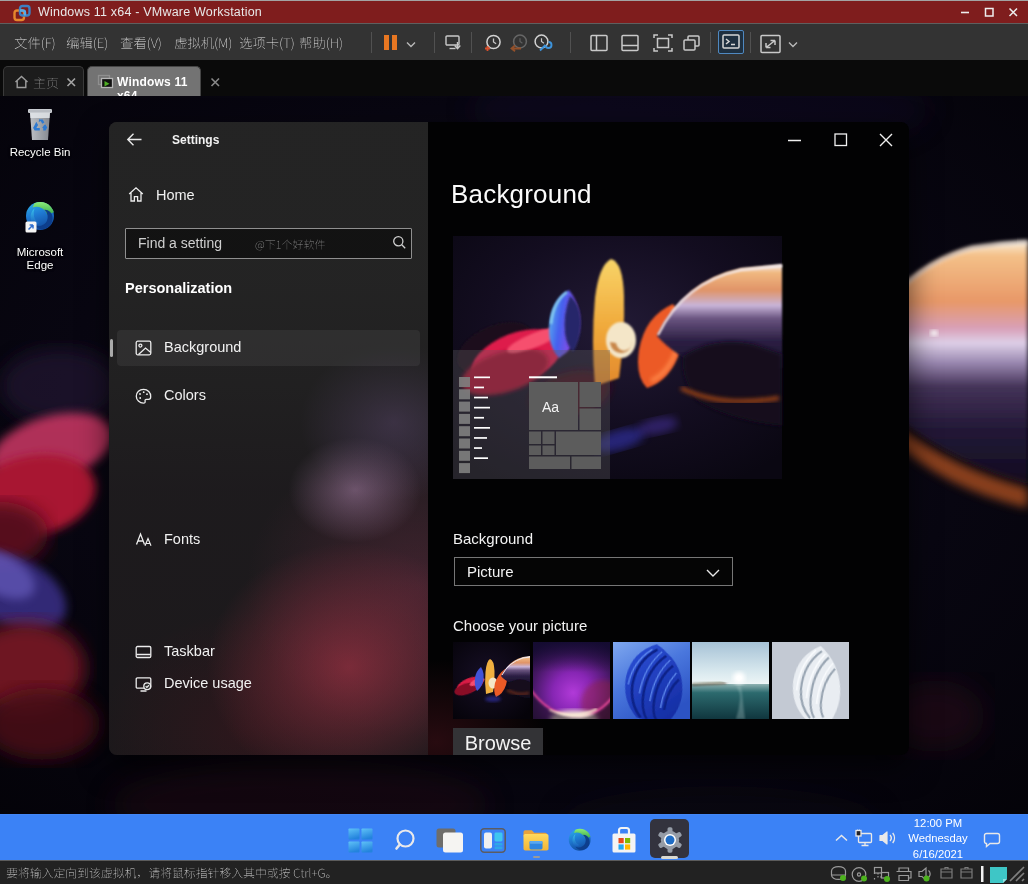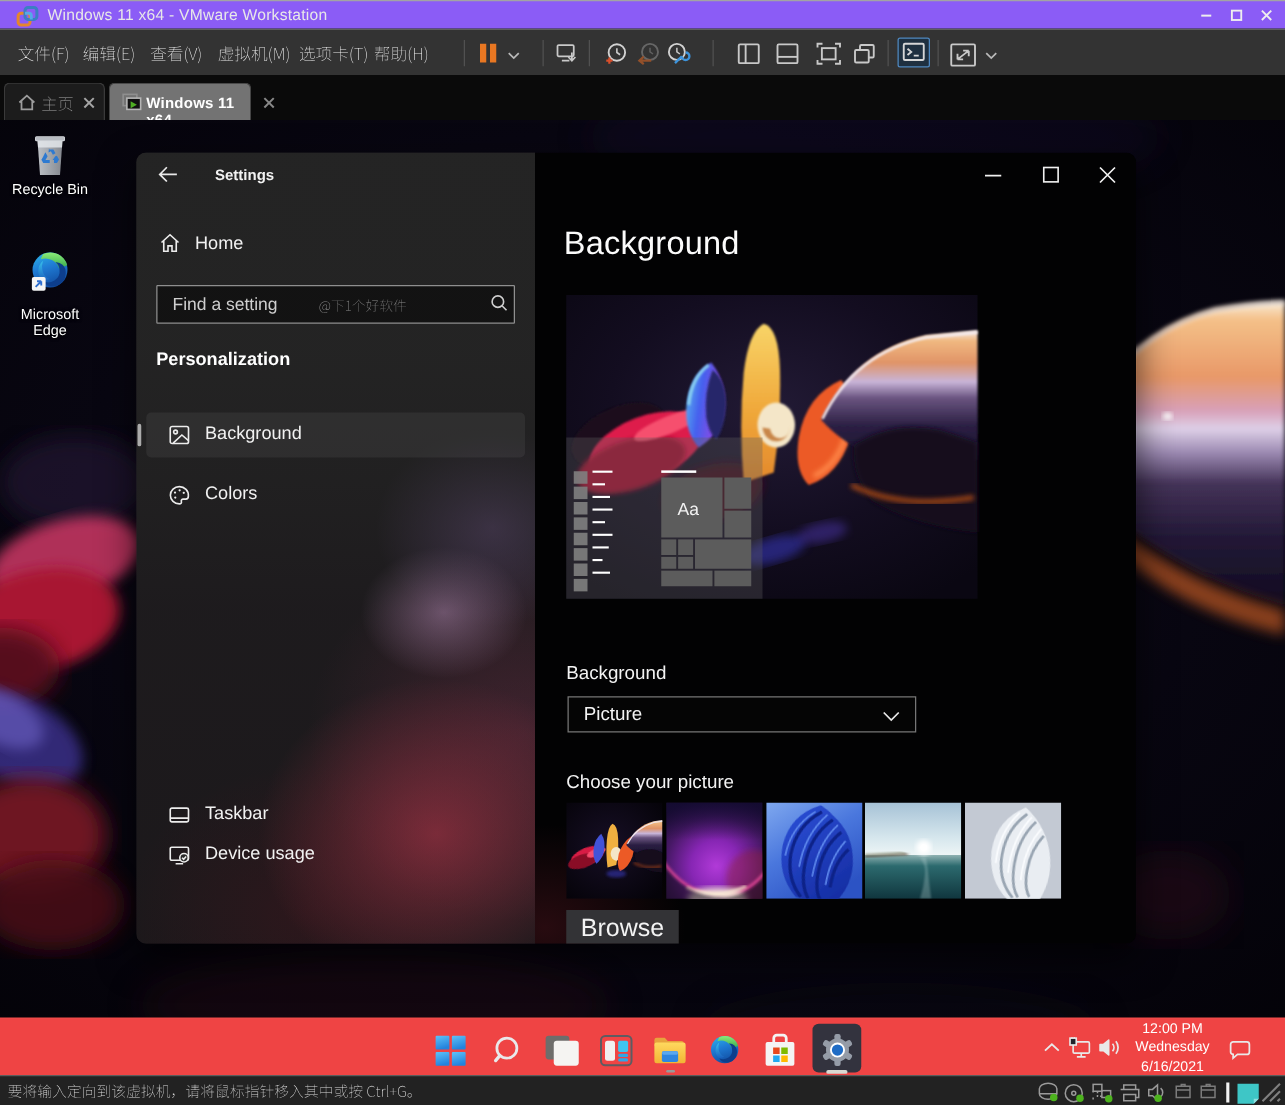--- a/index.html
+++ b/index.html
@@ -1,20 +1,20 @@
 <!DOCTYPE html>
 <html><head><meta charset="utf-8">
 <style>
   * { margin:0; padding:0; box-sizing:border-box; }
   html,body { width:1028px; height:884px; overflow:hidden; background:#000; }
   body { font-family:"Liberation Sans", sans-serif; position:relative; }
   .abs { position:absolute; }
   svg.abs { overflow:visible; }
   
-  #titlebar { left:0; top:0; width:1028px; height:23px; background:#8b5cf6; border-top:1px solid #a3a3a3; }
+  #titlebar { left:0; top:0; width:1028px; height:23px; background:#7f1d1d; border-top:1px solid #a3a3a3; }
   #titlebar .title { left:38px; top:4px; font-size:12.5px; color:#e8e8e8; letter-spacing:.2px; }
   #menubar { left:0; top:23px; width:1028px; height:37px; background:#333333; border-top:1px solid #5f5f5f; }
   .msep { position:absolute; top:8px; width:1px; height:21px; background:#515151; }
   #tabbar { left:0; top:60px; width:1028px; height:36px; background:#0a0a0a; }
   .tab { position:absolute; top:6px; height:30px; border:1px solid #3a3a3a; border-bottom:none; border-radius:5px 5px 0 0; }
   #tab1 { left:3px; width:81px; background:#1c1c1c; }
   #tab2 { left:87px; width:114px; background:#737373; border-color:#454545; }
   #tab2 .tlabel { position:absolute; left:29px; top:8px; font-size:12px; font-weight:bold; color:#ffffff; letter-spacing:.2px; }
   
   #screen { left:0; top:96px; width:1028px; height:718px; background:#050408; overflow:hidden; }
@@ -33,21 +33,21 @@
   }
   #rpanel { left:319px; top:0; width:481px; height:633px;
      background: radial-gradient(150px 110px at 8px 620px, rgba(110,28,40,.35), rgba(110,28,40,0) 75%), #020203; }
   .navrow { position:absolute; left:8px; width:303px; height:36px; border-radius:4px; }
   .navrow.sel { background:rgba(255,255,255,.06); }
   .navlabel { position:absolute; left:47px; top:9px; font-size:14.5px; color:#f1f1f1; }
   .navicon { position:absolute; left:18px; top:10px; }
   #accent { left:.5px; width:3px; height:18px; border-radius:2px; background:#ababab; }
   #searchbox { left:16px; top:106px; width:287px; height:31px; border:1px solid #8f8f8f; background:rgba(5,5,5,.55); border-radius:1px; }
   
-  #taskbar { left:0; top:814px; width:1028px; height:46px; background:#ef4444; border-top:1px solid rgba(255,255,255,.04); }
+  #taskbar { left:0; top:814px; width:1028px; height:46px; background:#3b82f6; border-top:1px solid rgba(255,255,255,.04); }
   #tclock { position:absolute; left:903px; top:0px; padding-top:1px; width:70px; height:45px; color:#fff; font-size:11.3px; line-height:15.4px; text-align:center; }
   
   #statusbar { left:0; top:860px; width:1028px; height:24px; background:#222222; border-top:1px solid #5c5c5c; }
 </style></head>
 <body>
 
 <div id="titlebar" class="abs">
   <svg class="abs" style="left:13px;top:3px" width="18" height="18" viewBox="0 0 18 18">
     <rect x="1.5" y="6.5" width="9.5" height="9.5" rx="2.4" fill="none" stroke="#e5862c" stroke-width="2.4"></rect>
     <rect x="7" y="2" width="9.5" height="9.5" rx="2.4" fill="none" stroke="#3c7fc2" stroke-width="2.4"></rect>
@@ -318,20 +318,27 @@
     </div>
     <div class="navrow" style="top:256px">
       <svg class="navicon" width="17" height="16" viewBox="0 0 17 16" fill="none" stroke="#ececec" stroke-width="1.3">
         <path d="M8.5 1.3 a7.2 6.9 0 1 0 0 13.8 c1.3 0 1.9 -.8 1.6 -1.8 c-.3 -1 .2 -2 1.5 -2 h2 c1.4 0 2.1 -1 2.1 -2.6 A7.2 6.9 0 0 0 8.5 1.3 Z"></path>
         <circle cx="5" cy="6" r="0.9" fill="#ececec" stroke="none"></circle>
         <circle cx="8.7" cy="4.2" r="0.9" fill="#ececec" stroke="none"></circle>
         <circle cx="12" cy="6.2" r="0.9" fill="#ececec" stroke="none"></circle>
         <circle cx="5.2" cy="10" r="0.9" fill="#ececec" stroke="none"></circle>
       </svg>
       <div class="navlabel">Colors</div>
+    </div>
+    <div class="navrow" style="top:400px">
+      <svg class="navicon" width="18" height="16" viewBox="0 0 18 16" fill="none" stroke="#ececec" stroke-width="1.3">
+        <path d="M1.5 12.5 L5.5 2 L9.5 12.5 M2.8 9 h5.4"></path>
+        <path d="M10 13.8 L13 6.5 L16 13.8 M11 11.5 h4" stroke-width="1.2"></path>
+      </svg>
+      <div class="navlabel">Fonts</div>
     </div>
     <div class="navrow" style="top:512px">
       <svg class="navicon" width="17" height="16" viewBox="0 0 17 16" fill="none" stroke="#ececec" stroke-width="1.3">
         <rect x="1.2" y="2.5" width="14.6" height="11" rx="1.3"></rect>
         <path d="M1.4 10.5 h14.2"></path>
       </svg>
       <div class="navlabel">Taskbar</div>
     </div>
     <div class="navrow" style="top:544px">
       <svg class="navicon" width="17" height="16" viewBox="0 0 17 16" fill="none" stroke="#ececec" stroke-width="1.3">

